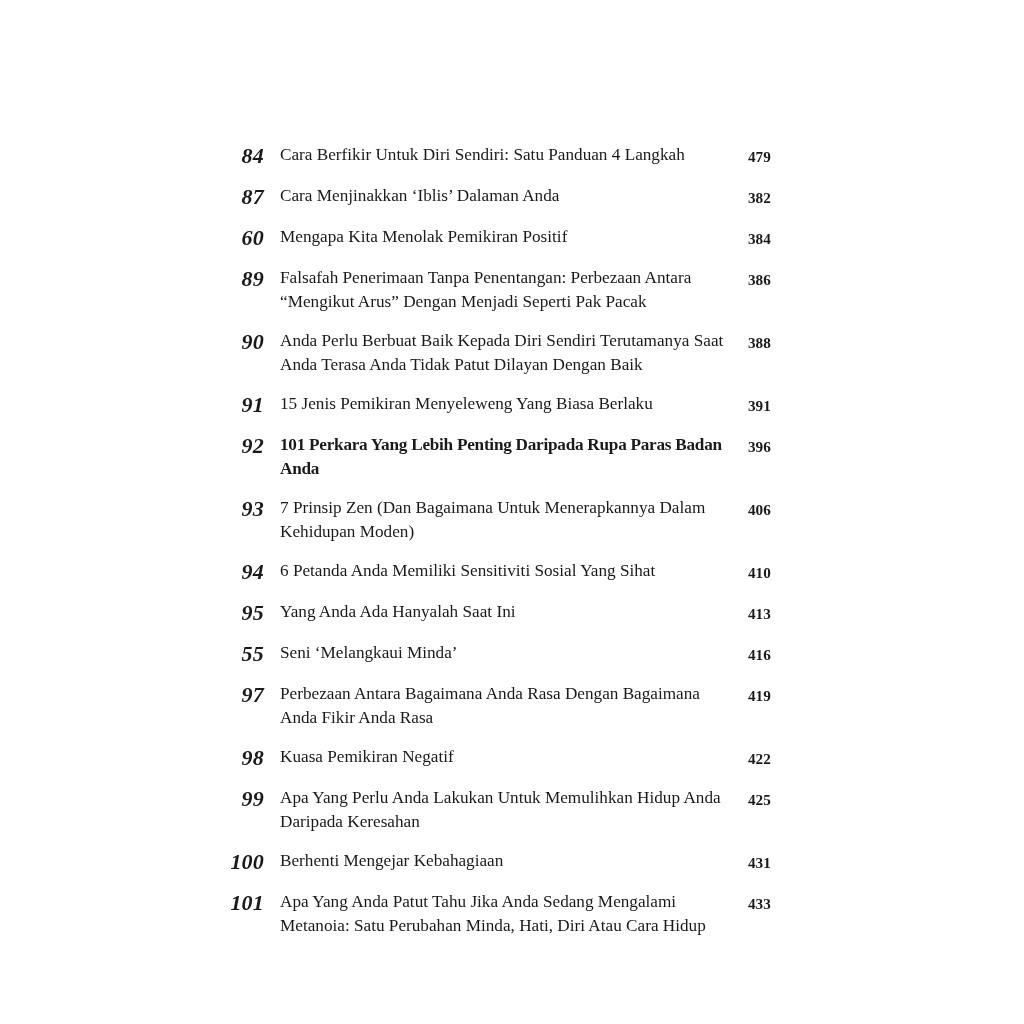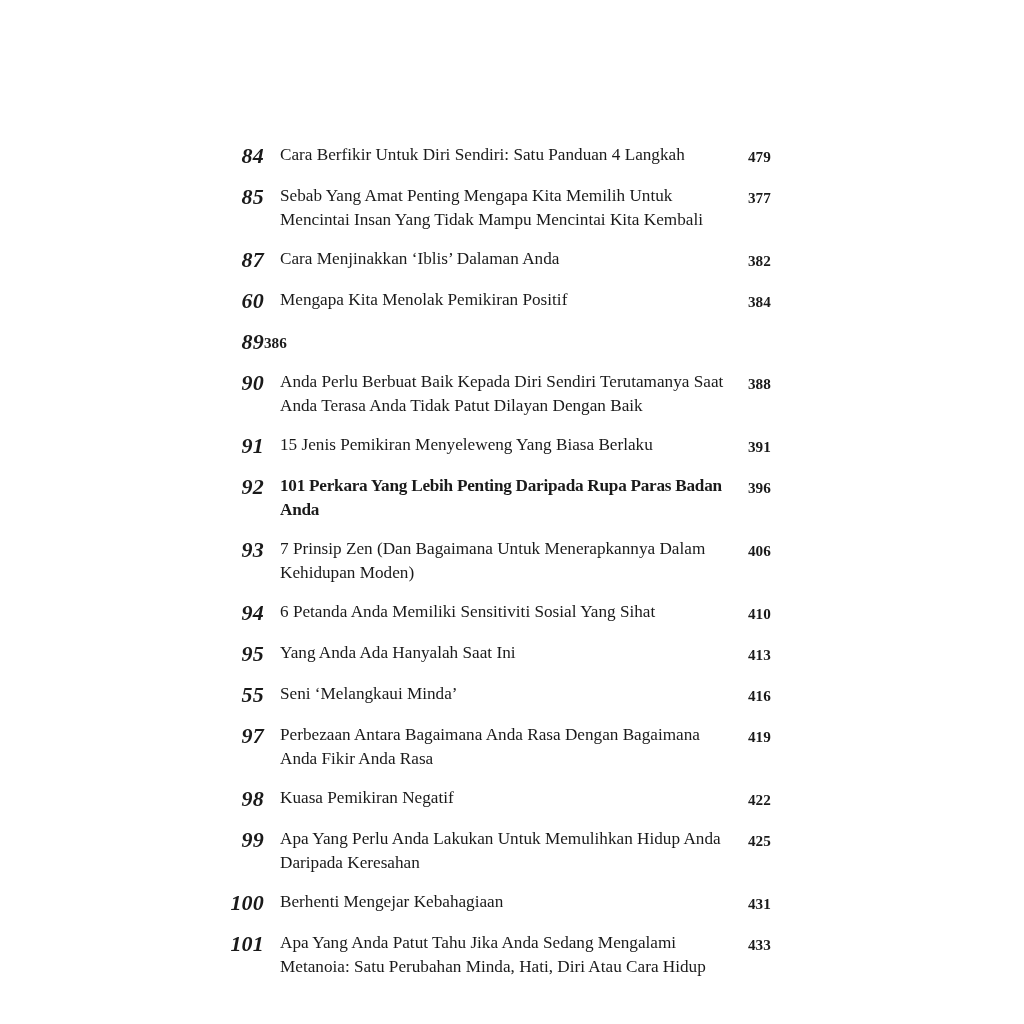--- a/index.html
+++ b/index.html
@@ -66,36 +66,32 @@
 <body>
 
 <div class="page">
   <div class="toc" id="toc-list">
       <div class="toc-row">
         <div class="toc-num">84</div>
         <div class="toc-title">Cara Berfikir Untuk Diri Sendiri: Satu Panduan 4 Langkah</div>
         <div class="toc-page">479</div>
       </div>
       <div class="toc-row">
-        <div class="toc-num">85</div>
-        <div class="toc-title">Sebab Yang Amat Penting Mengapa Kita Memilih Untuk Mencintai Insan Yang Tidak Mampu Mencintai Kita Kembali</div>
-        <div class="toc-page">377</div>
-      </div>
-      <div class="toc-row">
         <div class="toc-num">87</div>
         <div class="toc-title">Cara Menjinakkan ‘Iblis’ Dalaman Anda</div>
         <div class="toc-page">382</div>
       </div>
       <div class="toc-row">
         <div class="toc-num">60</div>
         <div class="toc-title">Mengapa Kita Menolak Pemikiran Positif</div>
         <div class="toc-page">384</div>
       </div>
       <div class="toc-row">
         <div class="toc-num">89</div>
+        <div class="toc-title">Falsafah Penerimaan Tanpa Penentangan: Perbezaan Antara “Mengikut Arus” Dengan Menjadi Seperti Pak Pacak</div>
         <div class="toc-page">386</div>
       </div>
       <div class="toc-row">
         <div class="toc-num">90</div>
         <div class="toc-title">Anda Perlu Berbuat Baik Kepada Diri Sendiri Terutamanya Saat Anda Terasa Anda Tidak Patut Dilayan Dengan Baik</div>
         <div class="toc-page">388</div>
       </div>
       <div class="toc-row">
         <div class="toc-num">91</div>
         <div class="toc-title">15 Jenis Pemikiran Menyeleweng Yang Biasa Berlaku</div>

